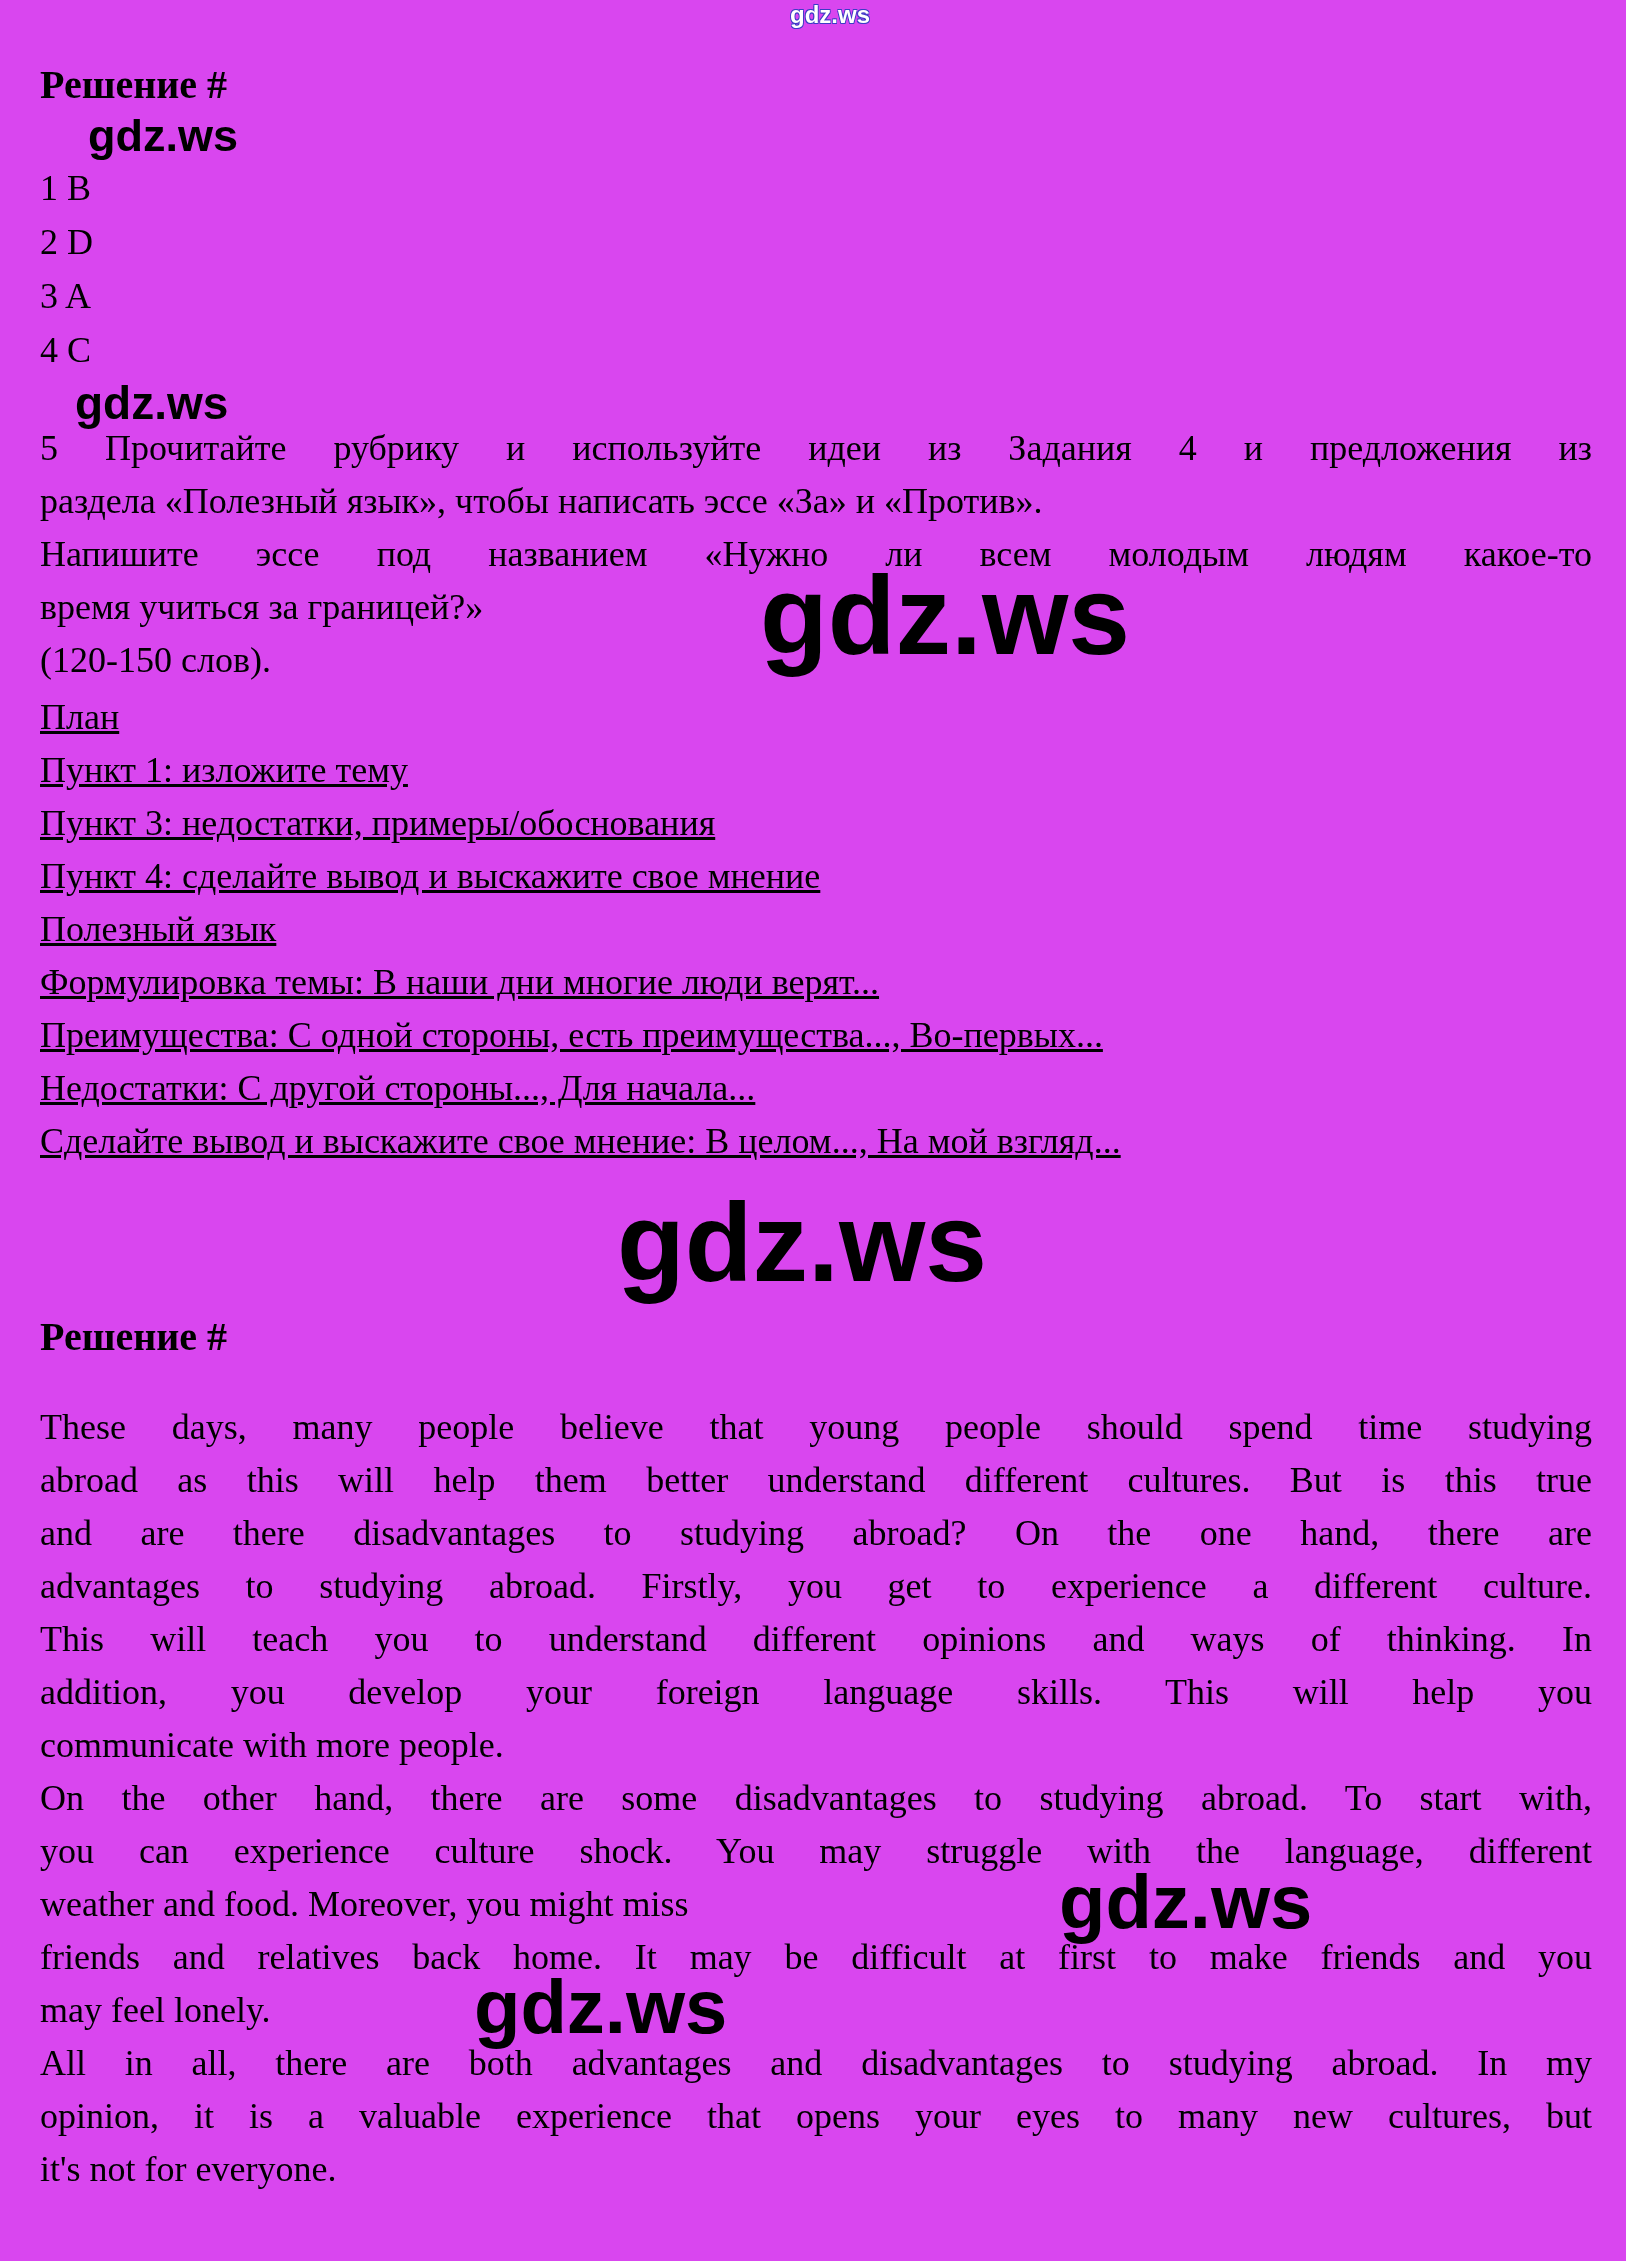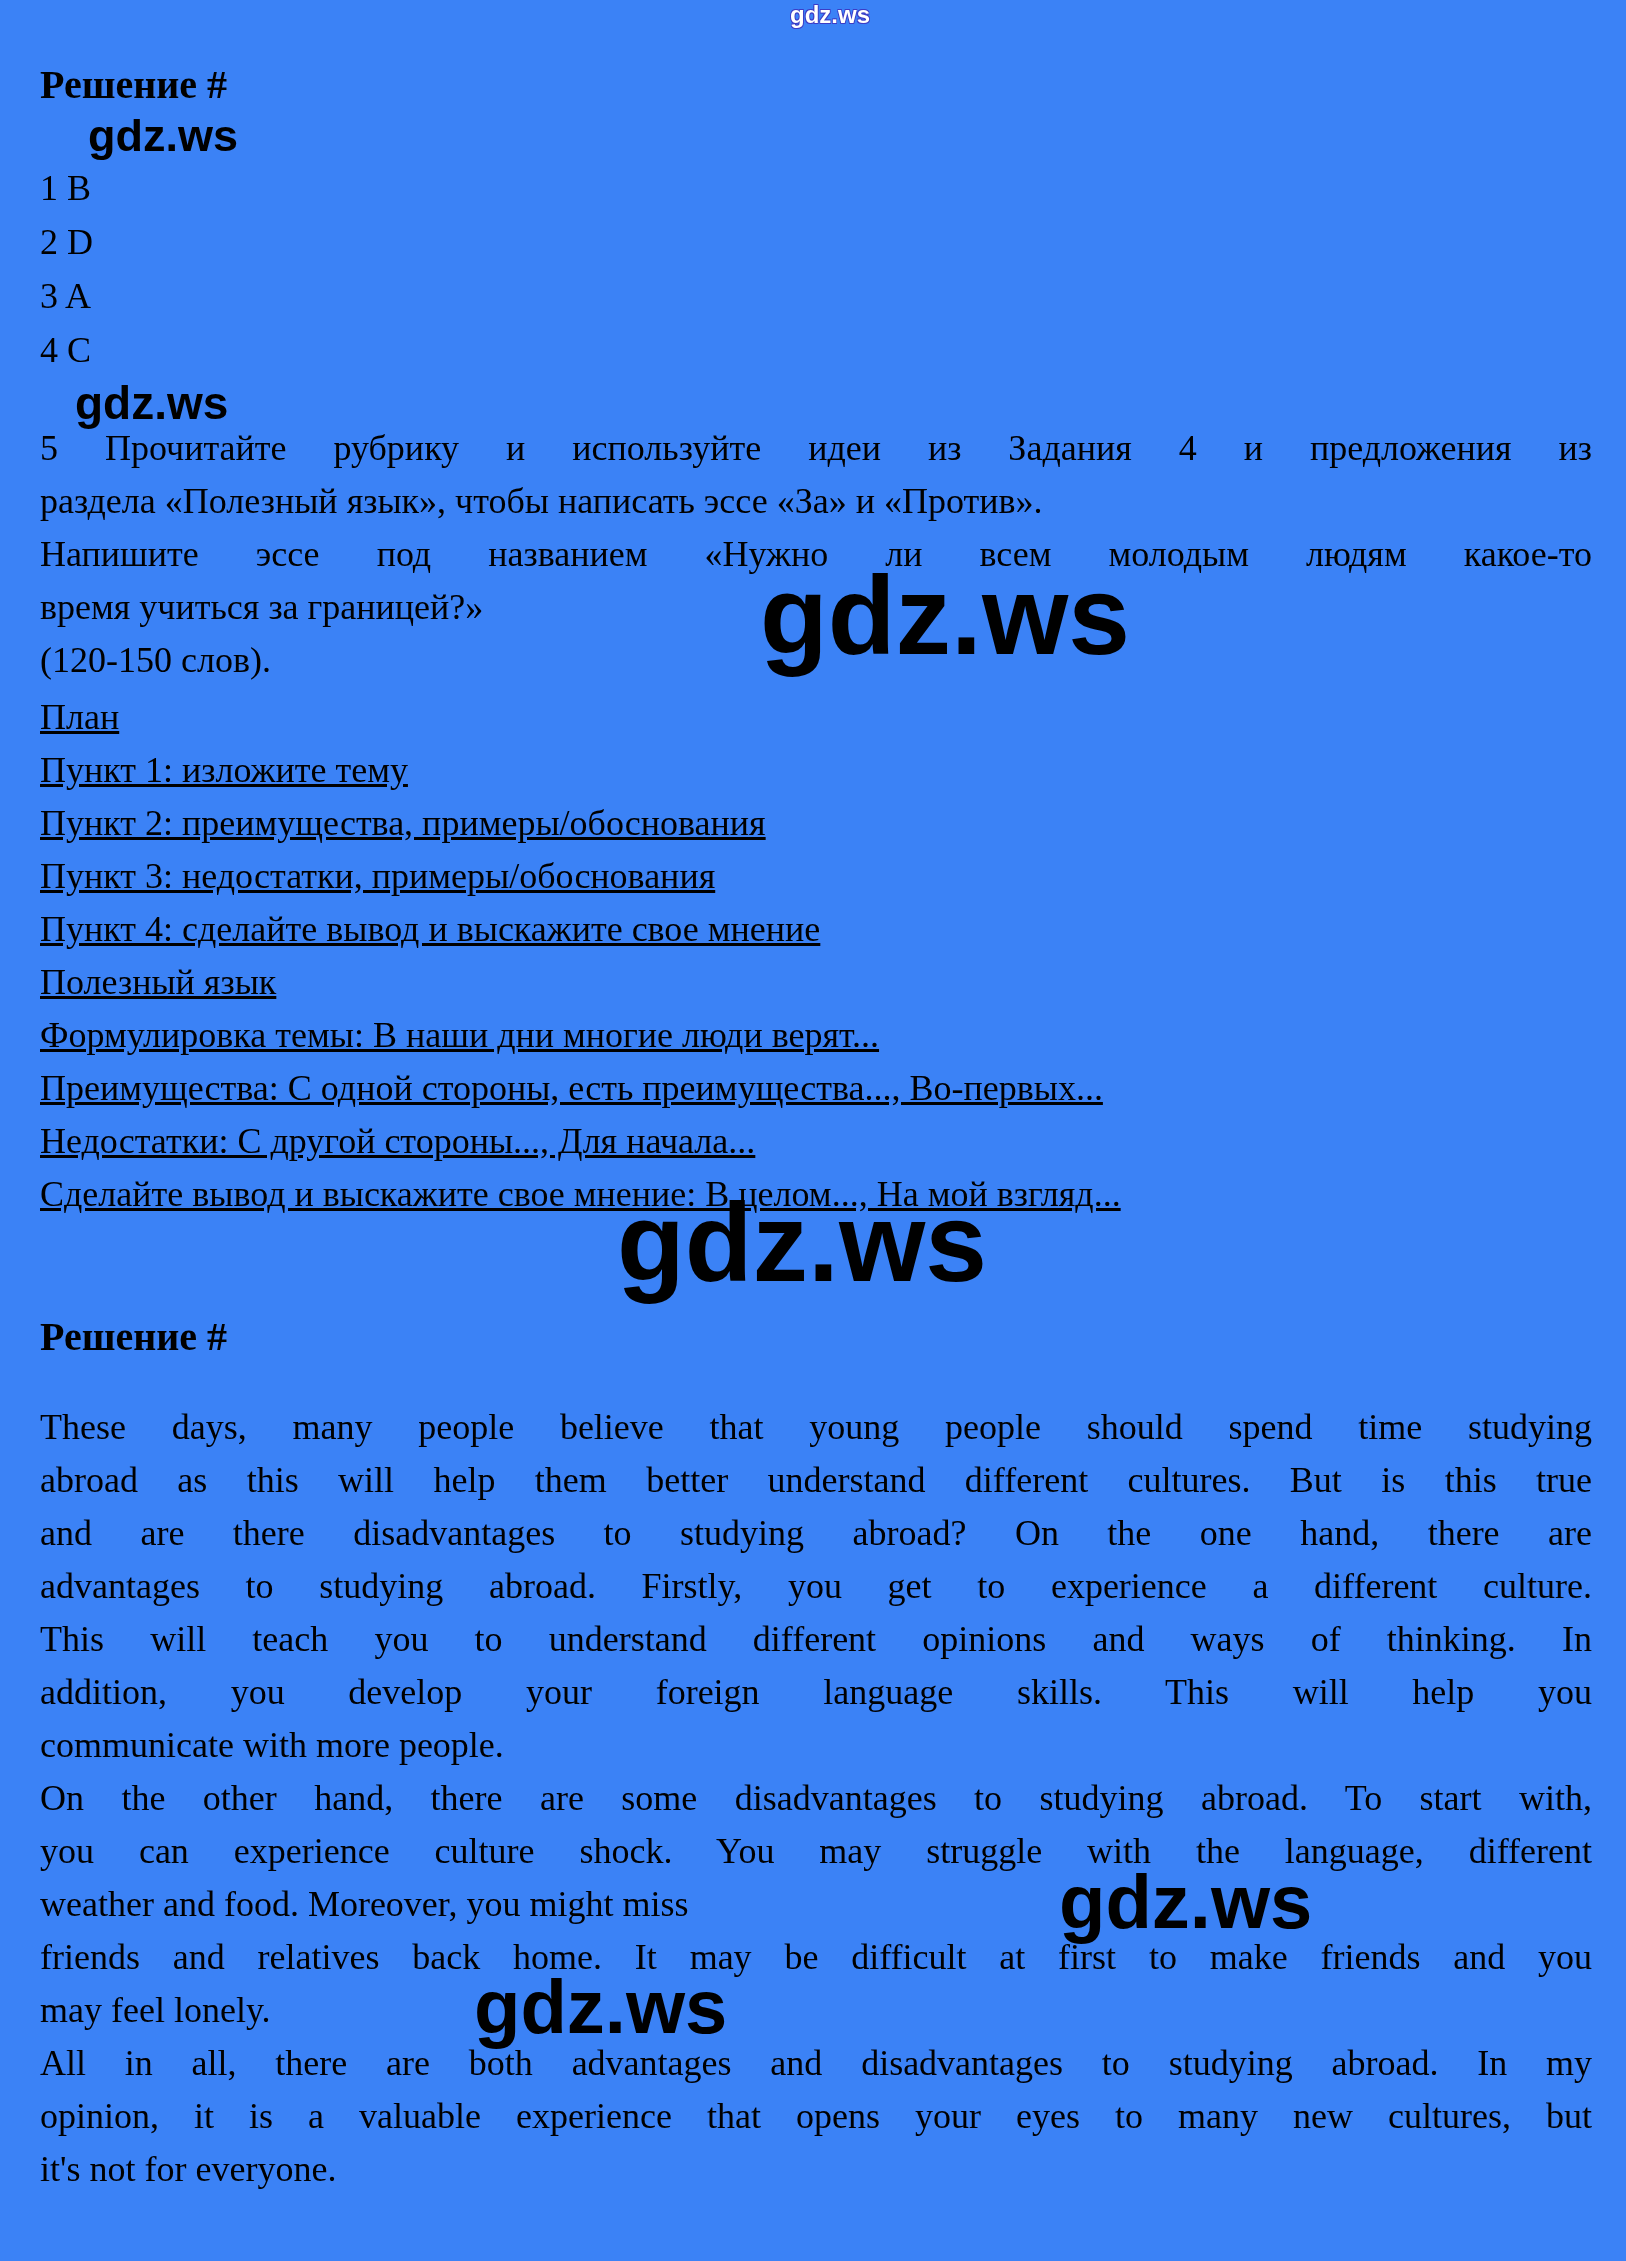--- a/index.html
+++ b/index.html
@@ -1,19 +1,19 @@
 <!DOCTYPE html>
 <html style="font-size:12.7px"><head>
 <meta charset="utf-8">
 <style>
   html,body{margin:0;padding:0;background:#ffffff;}
   .page{
     position:relative;
     width:1627px;height:2261px;
-    background:#3b82f6;
+    background:#d946ef;
     color:#000000;
     font-family:"Liberation Serif", serif;
     overflow:hidden;
   }
   .tblock{position:absolute;left:40px;width:1552px;}
   .h{font-size:40px;font-weight:bold;line-height:49px;white-space:nowrap;}
   .body-block{font-size:36px;line-height:53px;}
   .ans-block{font-size:36px;line-height:54px;font-family:Liberation Serif, serif;}
   .line{display:block;}
   .j{text-align:justify;text-align-last:justify;}
@@ -69,21 +69,20 @@
     <span class="line j">5 Прочитайте рубрику и используйте идеи из Задания 4 и предложения из</span>
     <span class="line">раздела «Полезный язык», чтобы написать эссе «За» и «Против».</span>
     <span class="line j">Напишите эссе под названием «Нужно ли всем молодым людям какое-то</span>
     <span class="line">время учиться за границей?»</span>
     <span class="line">(120-150 слов).</span>
   </div>
 
   <div class="tblock body-block" style="top:691px;text-decoration:underline;">
     <span class="line">План</span>
     <span class="line">Пункт 1: изложите тему</span>
-    <span class="line">Пункт 2: преимущества, примеры/обоснования</span>
     <span class="line">Пункт 3: недостатки, примеры/обоснования</span>
     <span class="line">Пункт 4: сделайте вывод и выскажите свое мнение</span>
     <span class="line">Полезный язык</span>
     <span class="line">Формулировка темы: В наши дни многие люди верят...</span>
     <span class="line">Преимущества: С одной стороны, есть преимущества..., Во-первых...</span>
     <span class="line">Недостатки: С другой стороны..., Для начала...</span>
     <span class="line">Сделайте вывод и выскажите свое мнение: В целом..., На мой взгляд...</span>
   </div>
 
   <div class="tblock h" style="top:1312px;">Решение #</div>

